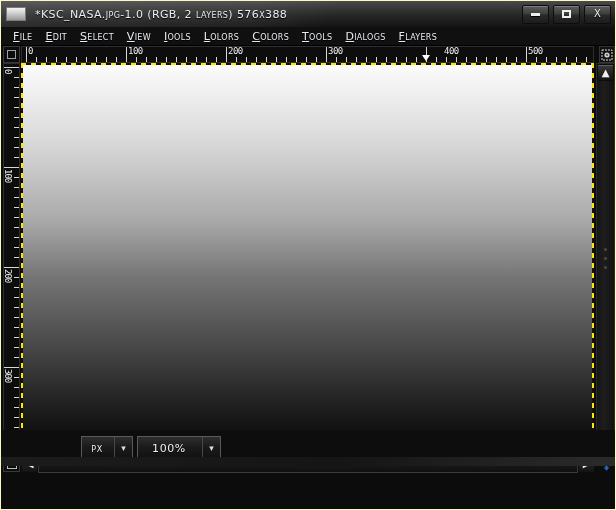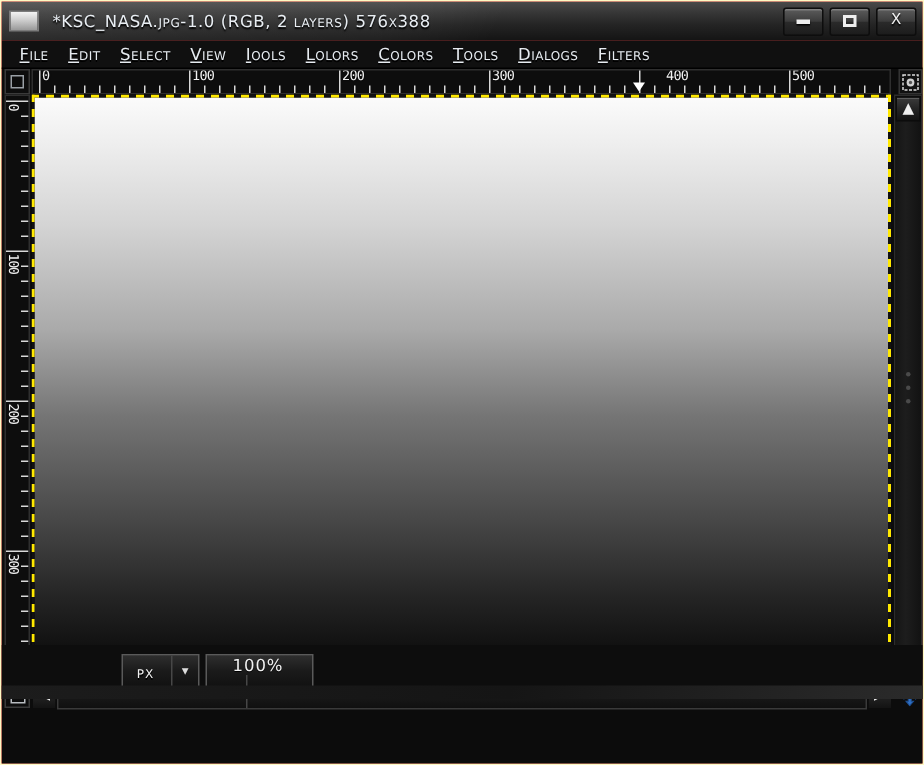--- a/index.html
+++ b/index.html
@@ -386,21 +386,21 @@
   .combo .carrow {
     width: 17px;
     text-align: center;
     color: #dcdcdc;
     font-size: 9px;
     border-left: 1px solid #474747;
     line-height: 22px;
     height: 22px;
   }
   .combo-unit { left: 80px; top: 6px; width: 52px; }
-  .combo-zoom { left: 136px; top: 6px; width: 72px; flex-direction: column; }
+  .combo-zoom { left: 136px; top: 6px; width: 84px; }
   .status-text-box {
     position: absolute;
     left: 224px; top: 6px;
     width: 386px; height: 24px;
     background: #0b0b0b;
     border: 1px solid #3c3c3c;
     box-sizing: border-box;
     display: flex;
     align-items: center;
   }
@@ -444,21 +444,21 @@
   <div class="menubar">
     <div class="menu-item"><span class="mn">F</span><span>ile</span></div>
     <div class="menu-item"><span class="mn">E</span><span>dit</span></div>
     <div class="menu-item"><span class="mn">S</span><span>elect</span></div>
     <div class="menu-item"><span class="mn">V</span><span>iew</span></div>
     <div class="menu-item"><span class="mn">I</span><span>ools</span></div>
     <div class="menu-item"><span class="mn">L</span><span>olors</span></div>
     <div class="menu-item"><span class="mn">C</span><span>olors</span></div>
     <div class="menu-item"><span class="mn">T</span><span>ools</span></div>
     <div class="menu-item"><span class="mn">D</span><span>ialogs</span></div>
-    <div class="menu-item"><span class="mn">F</span><span>ilters</span></div>
+    <div class="menu-item"><span class="mn">F</span><span>layers</span></div>
   </div>
 
   <div class="workarea">
 
     <div class="corner-btn">
       <span class="sq"></span>
     </div>
 
     <div class="hruler" id="hruler">
         <div class="tick major" style="left: 4px;"></div>

